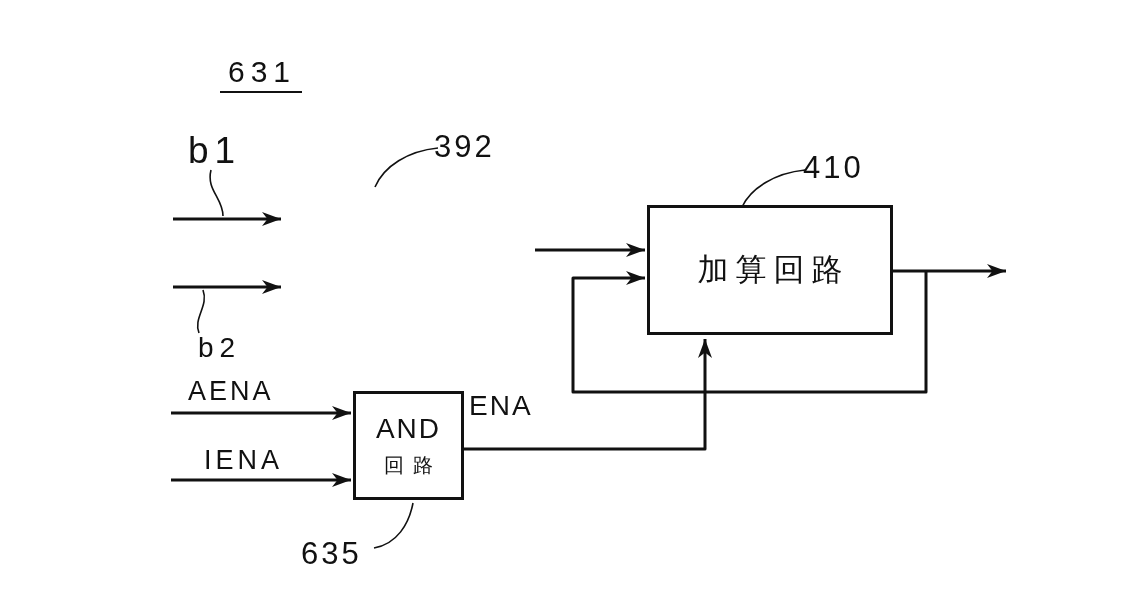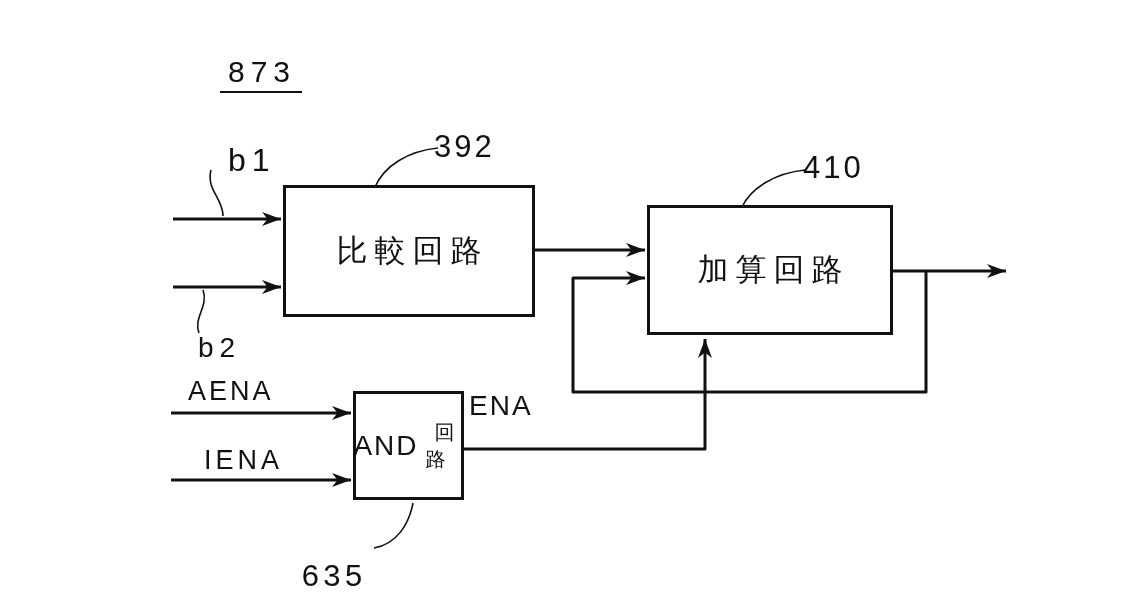--- a/index.html
+++ b/index.html
@@ -29,41 +29,41 @@
   }
   .block-label {
     font-size: 31px;
     letter-spacing: 7px;
     text-indent: 7px;
     white-space: nowrap;
   }
   #block-comparison { left: 283px; top: 185px; width: 252px; height: 132px; }
   #block-adder      { left: 647px; top: 205px; width: 246px; height: 130px; }
   #block-and        { left: 353px; top: 391px; width: 111px; height: 109px;
-                      flex-direction: row; gap: 7px; }
+                      flex-direction: column; gap: 7px; }
   #block-and .and-line1 { font-size: 28px; letter-spacing: 2px; }
   #block-and .and-line2 { font-size: 20px; letter-spacing: 9px; text-indent: 9px; }
 
   .lbl {
     position: absolute;
     white-space: nowrap;
     line-height: 1;
   }
   .ref-num { font-size: 31px; letter-spacing: 3px; }
   #lbl-fig {
     left: 220px; top: 57px;
     font-size: 30px; letter-spacing: 6px;
     border-bottom: 2.5px solid #111111;
     padding: 0 6px 4px 8px;
   }
-  #lbl-b1   { left: 188px; top: 144px; font-size: 32px; letter-spacing: 6px; margin-left: 40px; }
+  #lbl-b1   { left: 188px; top: 132px; font-size: 37px; letter-spacing: 6px; }
   #lbl-b2   { left: 174px; top: 334px; font-size: 28px; letter-spacing: 6px; margin-left: 24px; }
   #lbl-633  { left: 434px; top: 131px; }
   #lbl-634  { left: 803px; top: 152px; }
-  #lbl-635  { left: 301px; top: 562px; font-family: Liberation Mono, monospace; }
+  #lbl-635  { left: 301px; top: 538px; }
   #lbl-aena { left: 188px; top: 378px; font-size: 27px; letter-spacing: 3px; }
   #lbl-iena { left: 192px; top: 447px; font-size: 27px; letter-spacing: 4px; margin-left: 12px; }
   #lbl-ena  { left: 469px; top: 392px; font-size: 28px; letter-spacing: 2px; }
 </style>
 </head>
 <body>
 
 <div class="canvas">
 
   <svg class="wires" viewBox="0 0 1134 598" xmlns="http://www.w3.org/2000/svg">
@@ -82,34 +82,31 @@
     <path d="M171,480 L351,480" stroke="#111111" stroke-width="3" fill="none" marker-end="url(#arrow)"></path>
     <path d="M463,449 L705,449 L705,339" stroke="#111111" stroke-width="3" fill="none" stroke-linejoin="round" marker-end="url(#arrow)"></path>
 
     <path d="M211,170 C206,190 223,198 223,216" stroke="#111111" stroke-width="1.6" fill="none"></path>
     <path d="M203,290 C209,306 193,318 199,333" stroke="#111111" stroke-width="1.6" fill="none"></path>
     <path d="M438,148 C408,151 384,166 375,187" stroke="#111111" stroke-width="1.6" fill="none"></path>
     <path d="M805,170 C775,173 751,188 742,207" stroke="#111111" stroke-width="1.6" fill="none"></path>
     <path d="M374,548 C397,544 409,524 413,503" stroke="#111111" stroke-width="1.6" fill="none"></path>
   </svg>
 
-  <div class="block" id="block-comparison">
-    <span class="block-label">比較回路</span>
-  </div>
 
   <div class="block" id="block-adder">
     <span class="block-label">加算回路</span>
   </div>
 
   <div class="block" id="block-and">
     <span class="and-line1">AND</span>
     <span class="and-line2">回路</span>
   </div>
 
-  <div class="lbl" id="lbl-fig">873</div>
+  <div class="lbl" id="lbl-fig">631</div>
 
   <div class="lbl" id="lbl-b1">b1</div>
   <div class="lbl" id="lbl-b2">b2</div>
 
   <div class="lbl ref-num" id="lbl-633">392</div>
   <div class="lbl ref-num" id="lbl-634">410</div>
   <div class="lbl ref-num" id="lbl-635">635</div>
 
   <div class="lbl" id="lbl-aena">AENA</div>
   <div class="lbl" id="lbl-iena">IENA</div>

